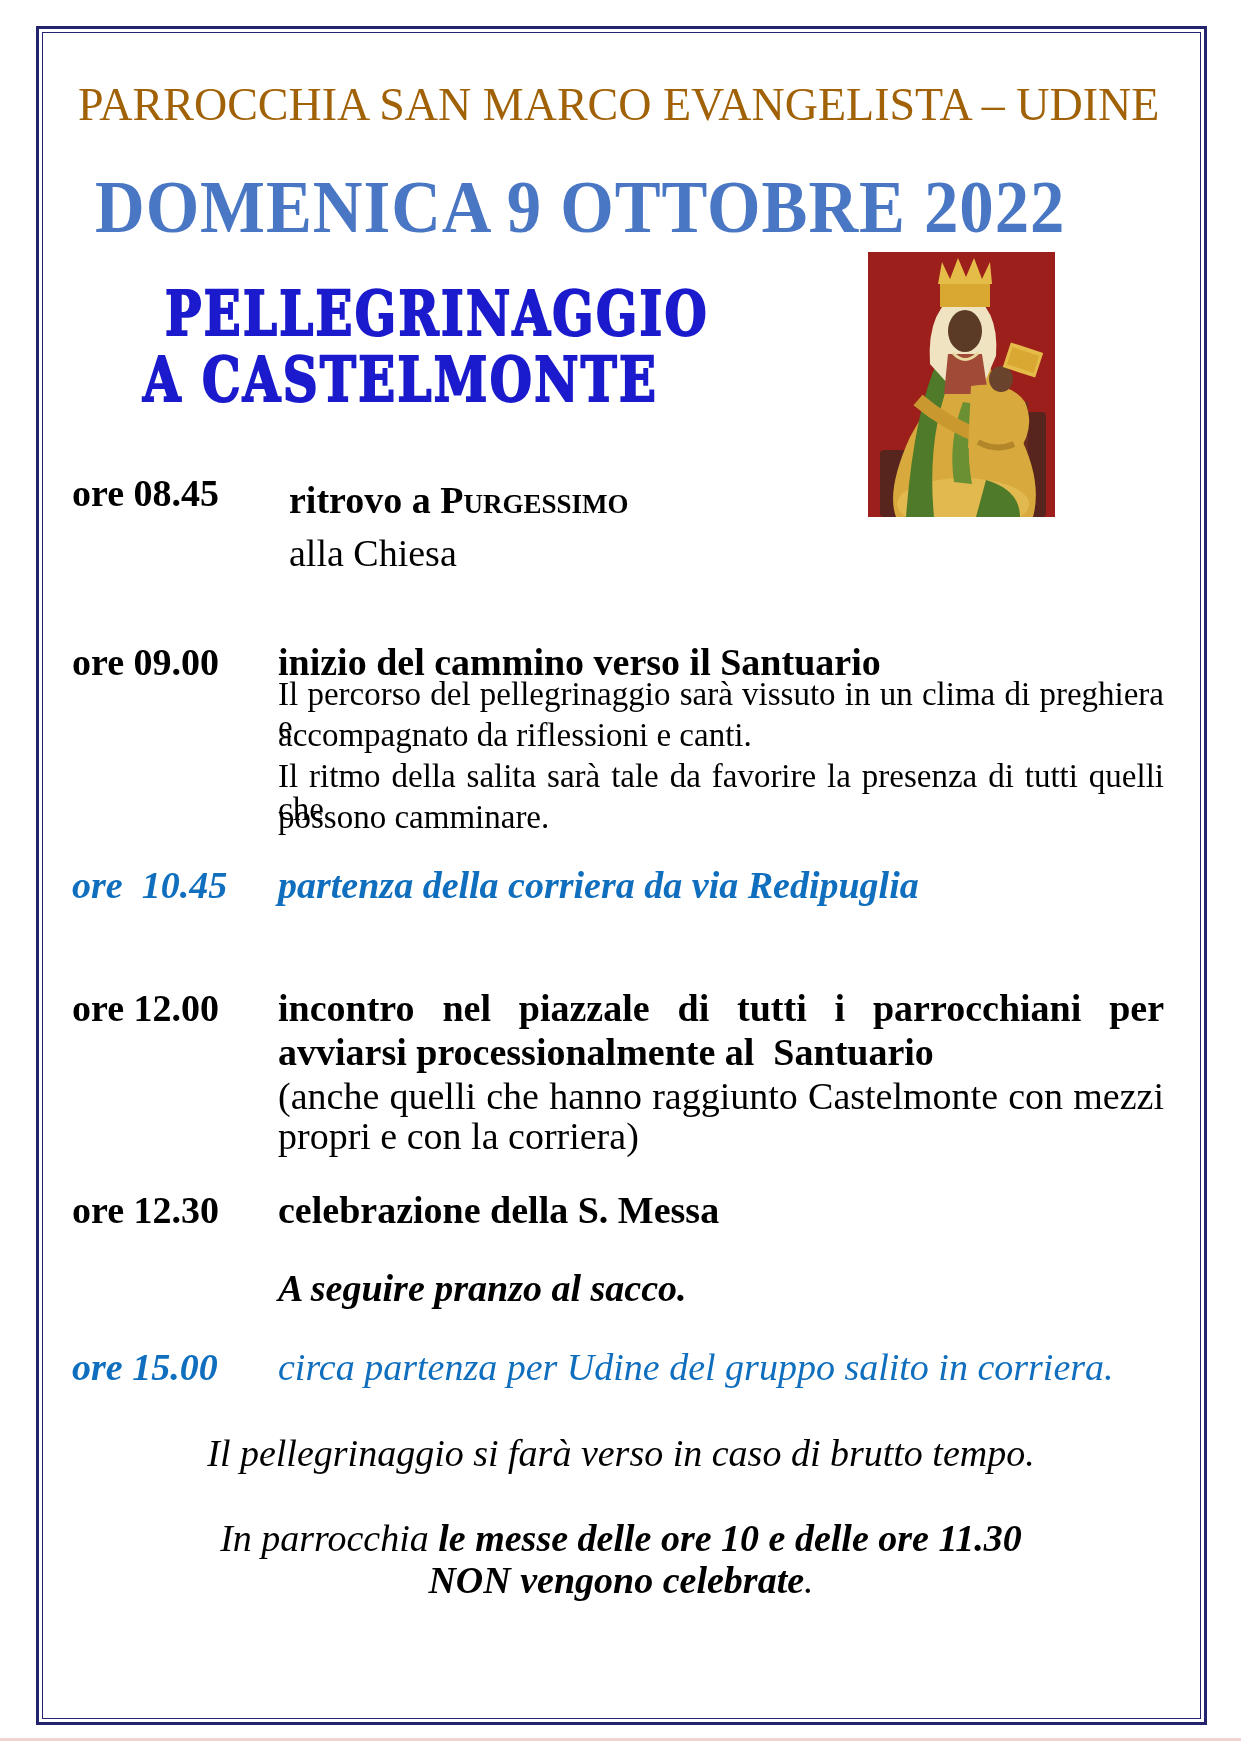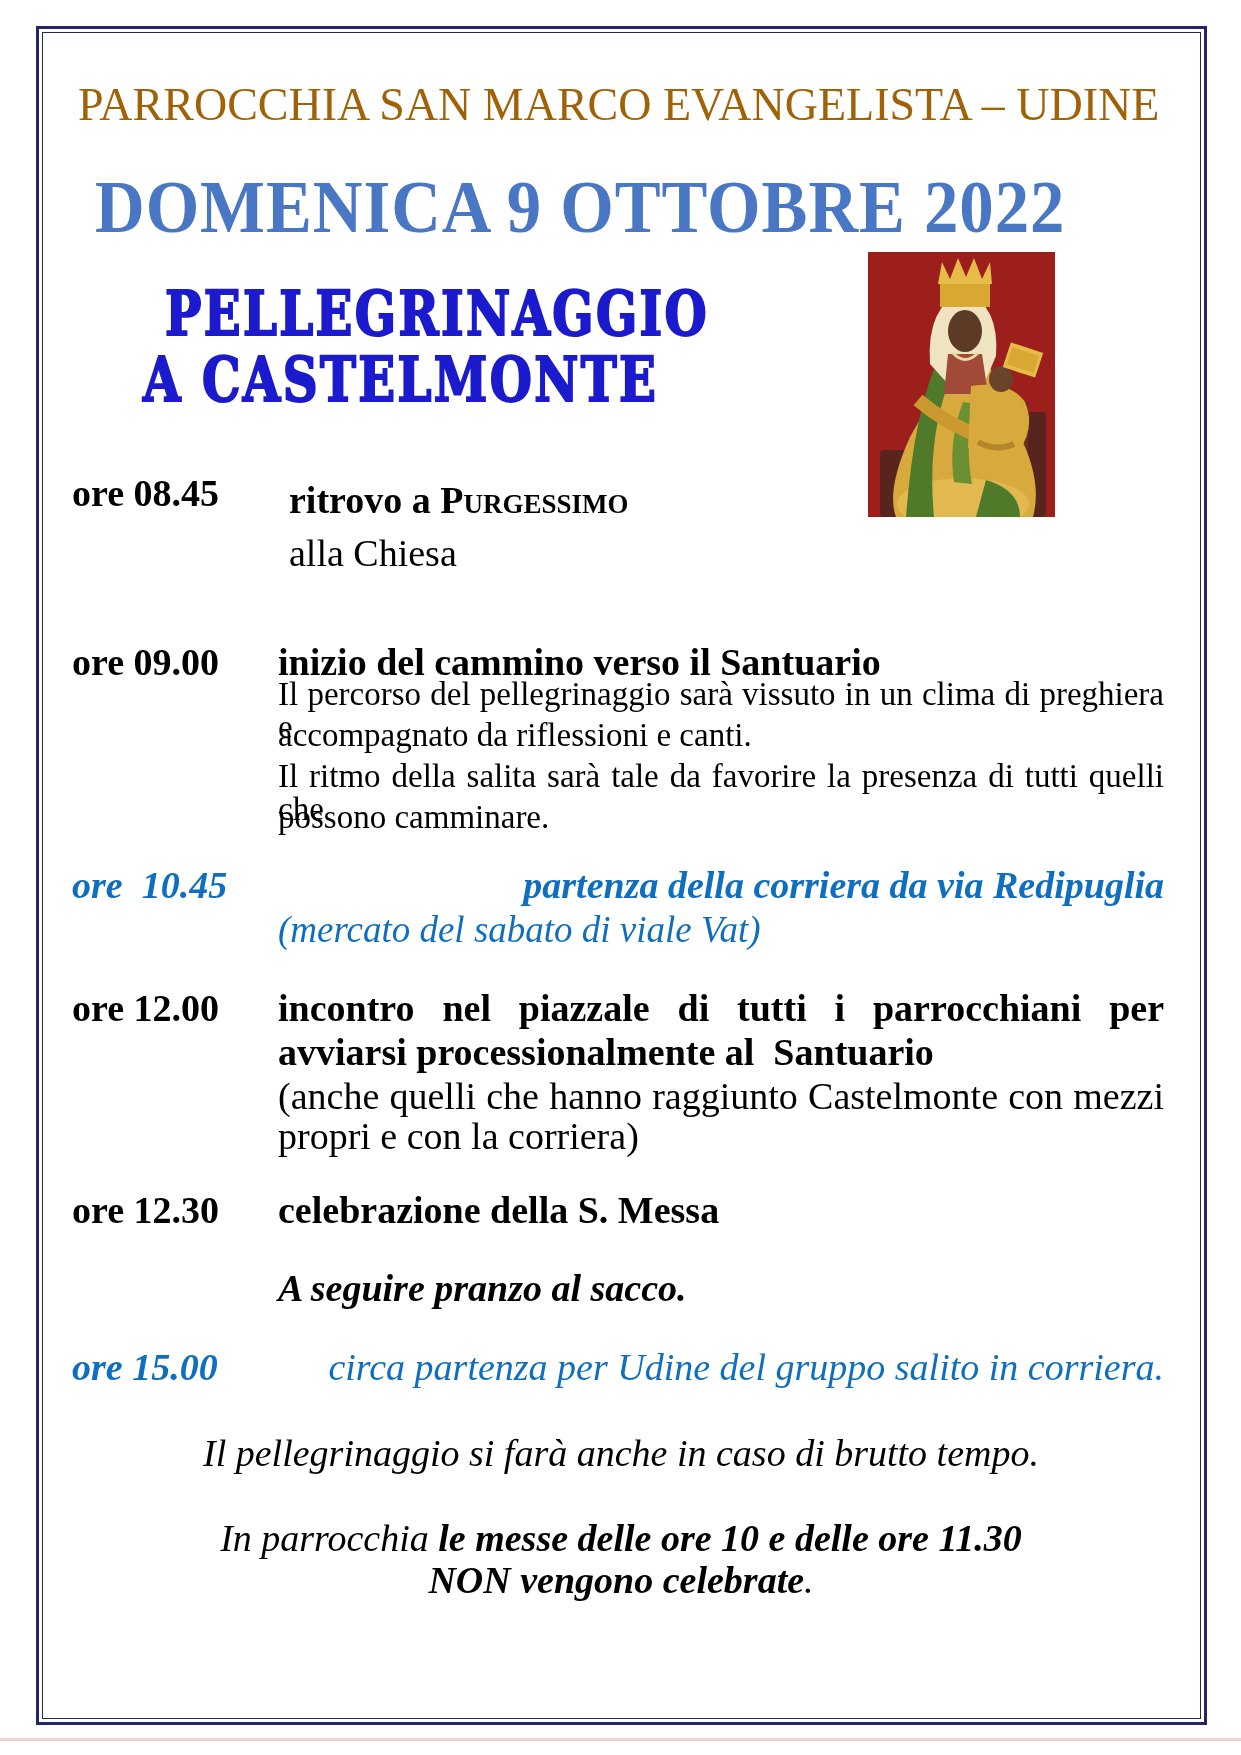--- a/index.html
+++ b/index.html
@@ -44,21 +44,21 @@
   .time{
     position:absolute;left:72px;font-size:38px;line-height:1;
     font-weight:bold;white-space:nowrap;
   }
   .desc{
     position:absolute;left:278px;width:886px;font-size:38px;line-height:1;margin-left:11px;
   }
   .ln{display:block;line-height:53px;height:53px;}
   .bold{font-weight:bold;}
   .it{font-style:italic;}
-  .blue{color:#0f6fbe;text-align:right;}
+  .blue{color:#0f6fbe;}
   .sc{font-variant:small-caps;}
   .just{text-align:justify;text-align-last:justify;}
   .note{font-size:33px;line-height:41px;height:41px;}
   .split{display:flex;justify-content:space-between;align-items:baseline;}
   
   .abs{position:absolute;left:278px;width:886px;line-height:1;}
   
   .center-line{
     position:absolute;left:78px;width:1086px;text-align:center;
     font-size:38px;line-height:1;font-style:italic;
@@ -124,38 +124,37 @@
   <div class="time" style="top:643px">ore 09.00</div>
   <div class="abs bold" style="top:643px;font-size:38px">inizio del cammino verso il Santuario</div>
   <div class="abs note just" style="top:678px">Il percorso del pellegrinaggio sarà vissuto in un clima di preghiera e</div>
   <div class="abs note" style="top:719px">accompagnato da riflessioni e canti.</div>
   <div class="abs note just" style="top:760px">Il ritmo della salita sarà tale da favorire la presenza di tutti quelli che</div>
   <div class="abs note" style="top:801px">possono camminare.</div>
 
   <div class="time it blue" style="top:866px">ore&nbsp; 10.45</div>
   <div class="abs bold it blue" style="top:866px;font-size:38px">partenza della corriera da via Redipuglia</div>
   <div class="abs split blue" style="top:911px;font-size:37px">
-    <span class="it">(mercato del sabato di viale Vat)</span>
   </div>
 
   <div class="time" style="top:989px">ore 12.00</div>
   <div class="abs bold just" style="top:989px;font-size:38px">incontro nel piazzale di tutti i parrocchiani per</div>
   <div class="abs bold" style="top:1033px;font-size:38px">avviarsi processionalmente al&nbsp; Santuario</div>
   <div class="abs just" style="top:1077px;font-size:38px">(anche quelli che hanno raggiunto Castelmonte con mezzi</div>
   <div class="abs" style="top:1117px;font-size:38px">propri e con la corriera)</div>
 
   <div class="time" style="top:1191px">ore 12.30</div>
   <div class="abs bold" style="top:1191px;font-size:38px">celebrazione della S. Messa</div>
 
   <div class="abs bold it" style="top:1269px;font-size:38px">A seguire pranzo al sacco.</div>
 
   <div class="time it blue" style="top:1348px">ore 15.00</div>
   <div class="abs it blue" style="top:1348px;font-size:38px">circa partenza per Udine del gruppo salito in corriera.</div>
 
-  <div class="center-line" style="top:1434px">Il pellegrinaggio si farà anche in caso di brutto tempo.</div>
+  <div class="center-line" style="top:1434px">Il pellegrinaggio si farà verso in caso di brutto tempo.</div>
 
   <div class="center-line" style="top:1519px">
     <span>In parrocchia </span><span class="bold">le messe delle ore 10 e delle ore 11.30</span>
   </div>
   <div class="center-line" style="top:1561px">
     <span class="bold">NON vengono celebrate</span><span>.</span>
   </div>
 
   <div class="scan-line"></div>
 

